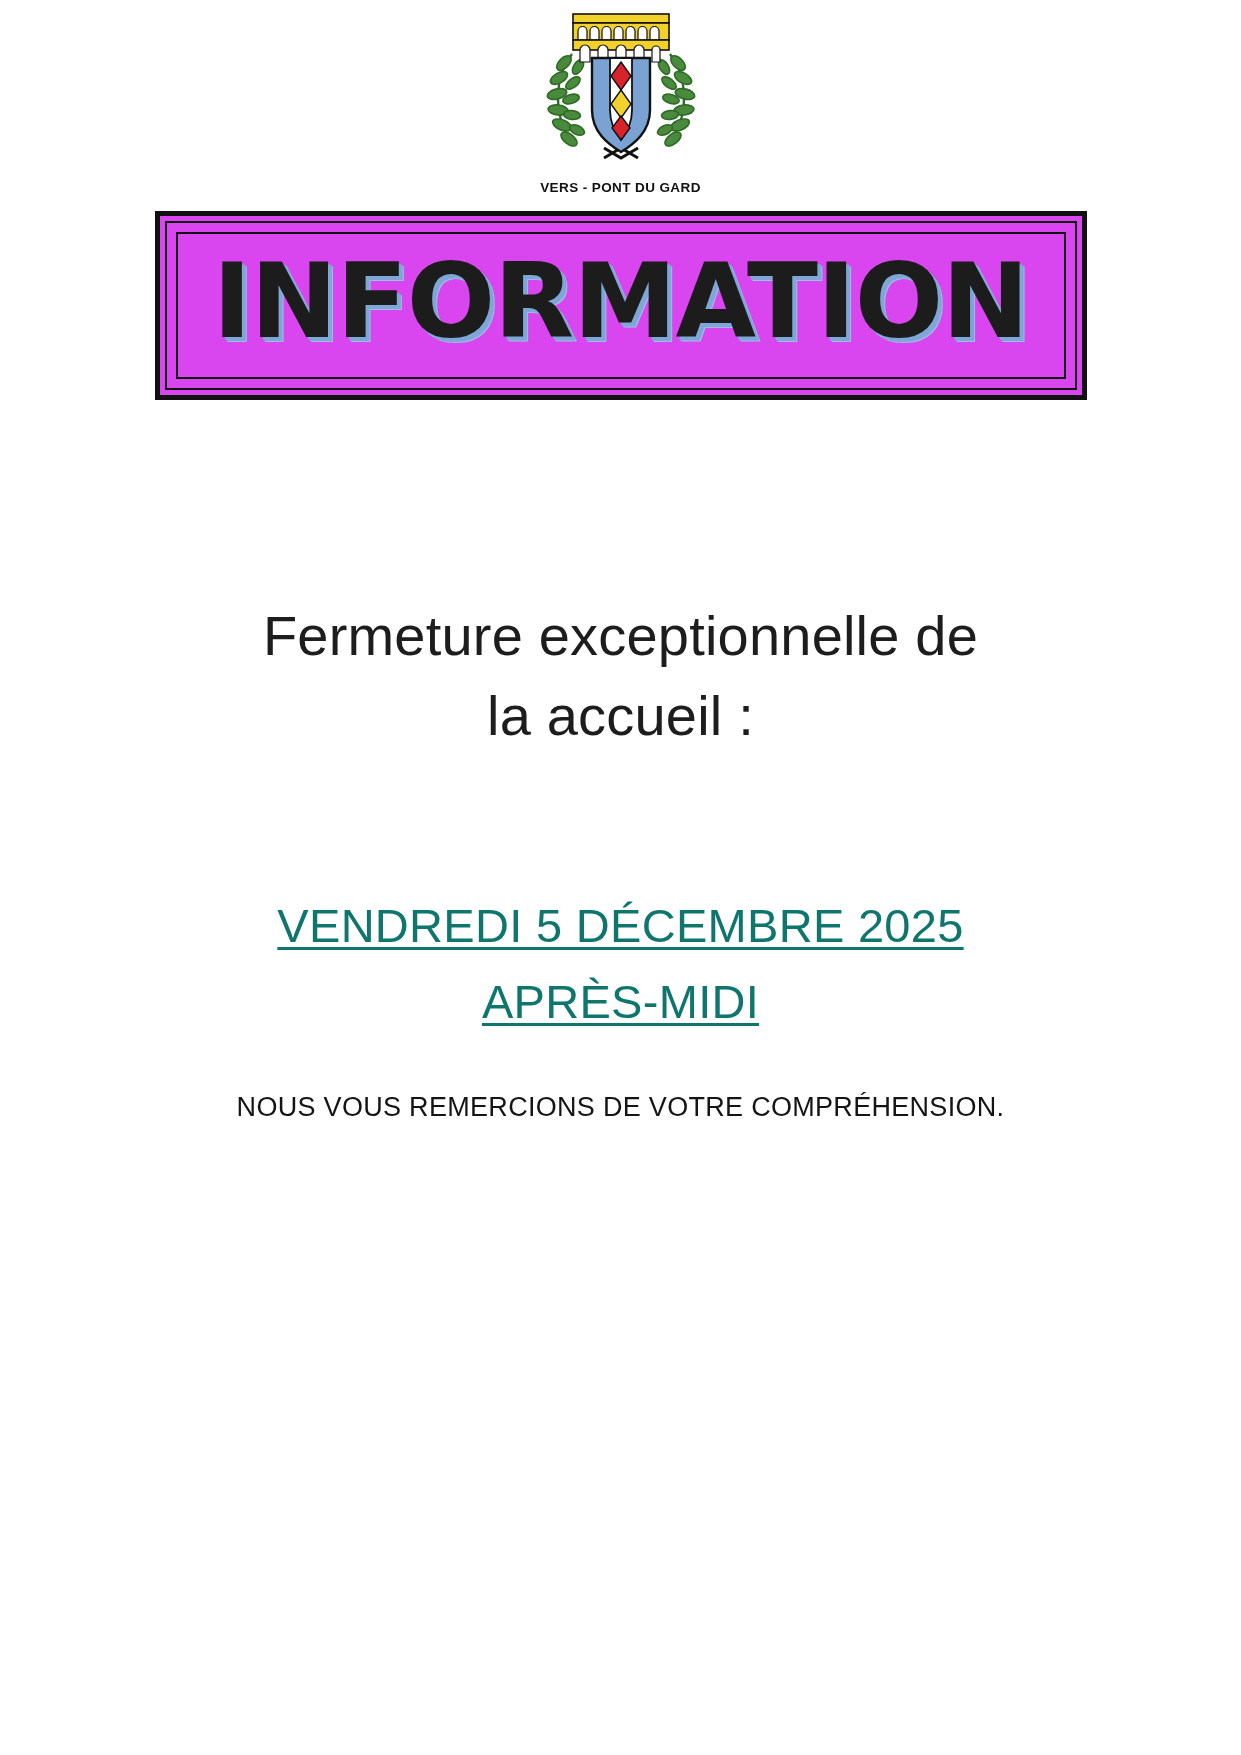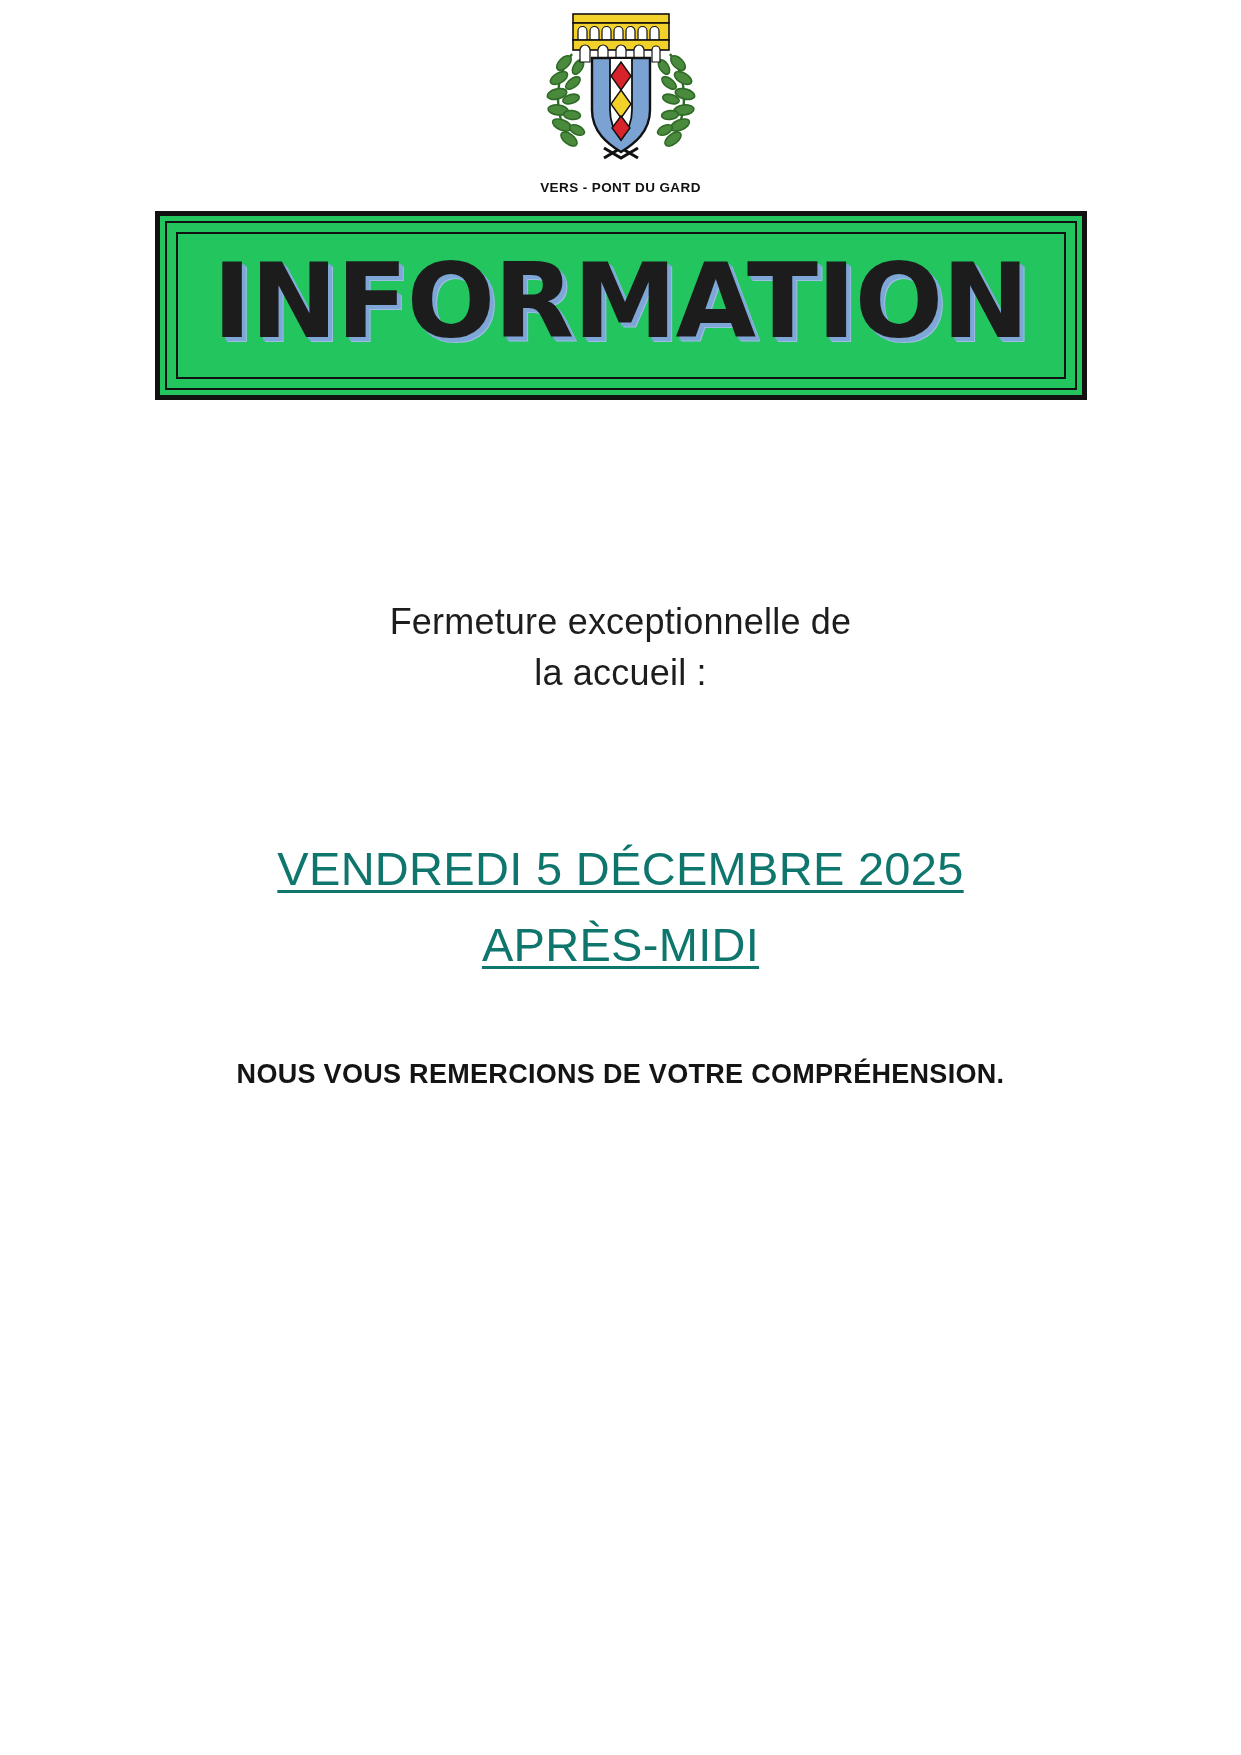--- a/index.html
+++ b/index.html
@@ -45,21 +45,21 @@
     color: #111;
     text-align: center;
   }
 
   
   .banner-outer {
     margin: 16px auto 0 auto;
     width: 932px;
     border: 5px solid #111;
     padding: 5px;
-    background: #22c55e;
+    background: #d946ef;
     box-sizing: border-box;
   }
   .banner-mid {
     border: 2px solid #111;
     padding: 9px;
     box-sizing: border-box;
   }
   .banner-inner {
     border: 2px solid #111;
     box-sizing: border-box;
@@ -82,21 +82,21 @@
 
   
   .body-wrap {
     margin: 0 auto;
     width: 1050px;
     text-align: center;
   }
 
   .lead {
     margin-top: 196px;
-    font-size: 36px;
+    font-size: 56px;
     line-height: 1.43;
     font-weight: 400;
     color: #1d1d1d;
     letter-spacing: 0.2px;
   }
 
   .date-block {
     margin-top: 132px;
     font-size: 47px;
     font-weight: normal;
@@ -112,23 +112,23 @@
 
   .note {
     margin-top: 176px;
     font-size: 38px;
     line-height: 1.5;
     color: #1d1d1d;
     font-weight: 400;
   }
 
   .thanks {
-    margin-top: 76px;
+    margin-top: 52px;
     font-size: 27px;
-    font-weight: bold;
+    font-weight: normal;
     letter-spacing: 0.3px;
     color: #141414;
   }
 </style>
 </head>
 <body>
 
 <div class="page">
 
   <div class="crest-block">

